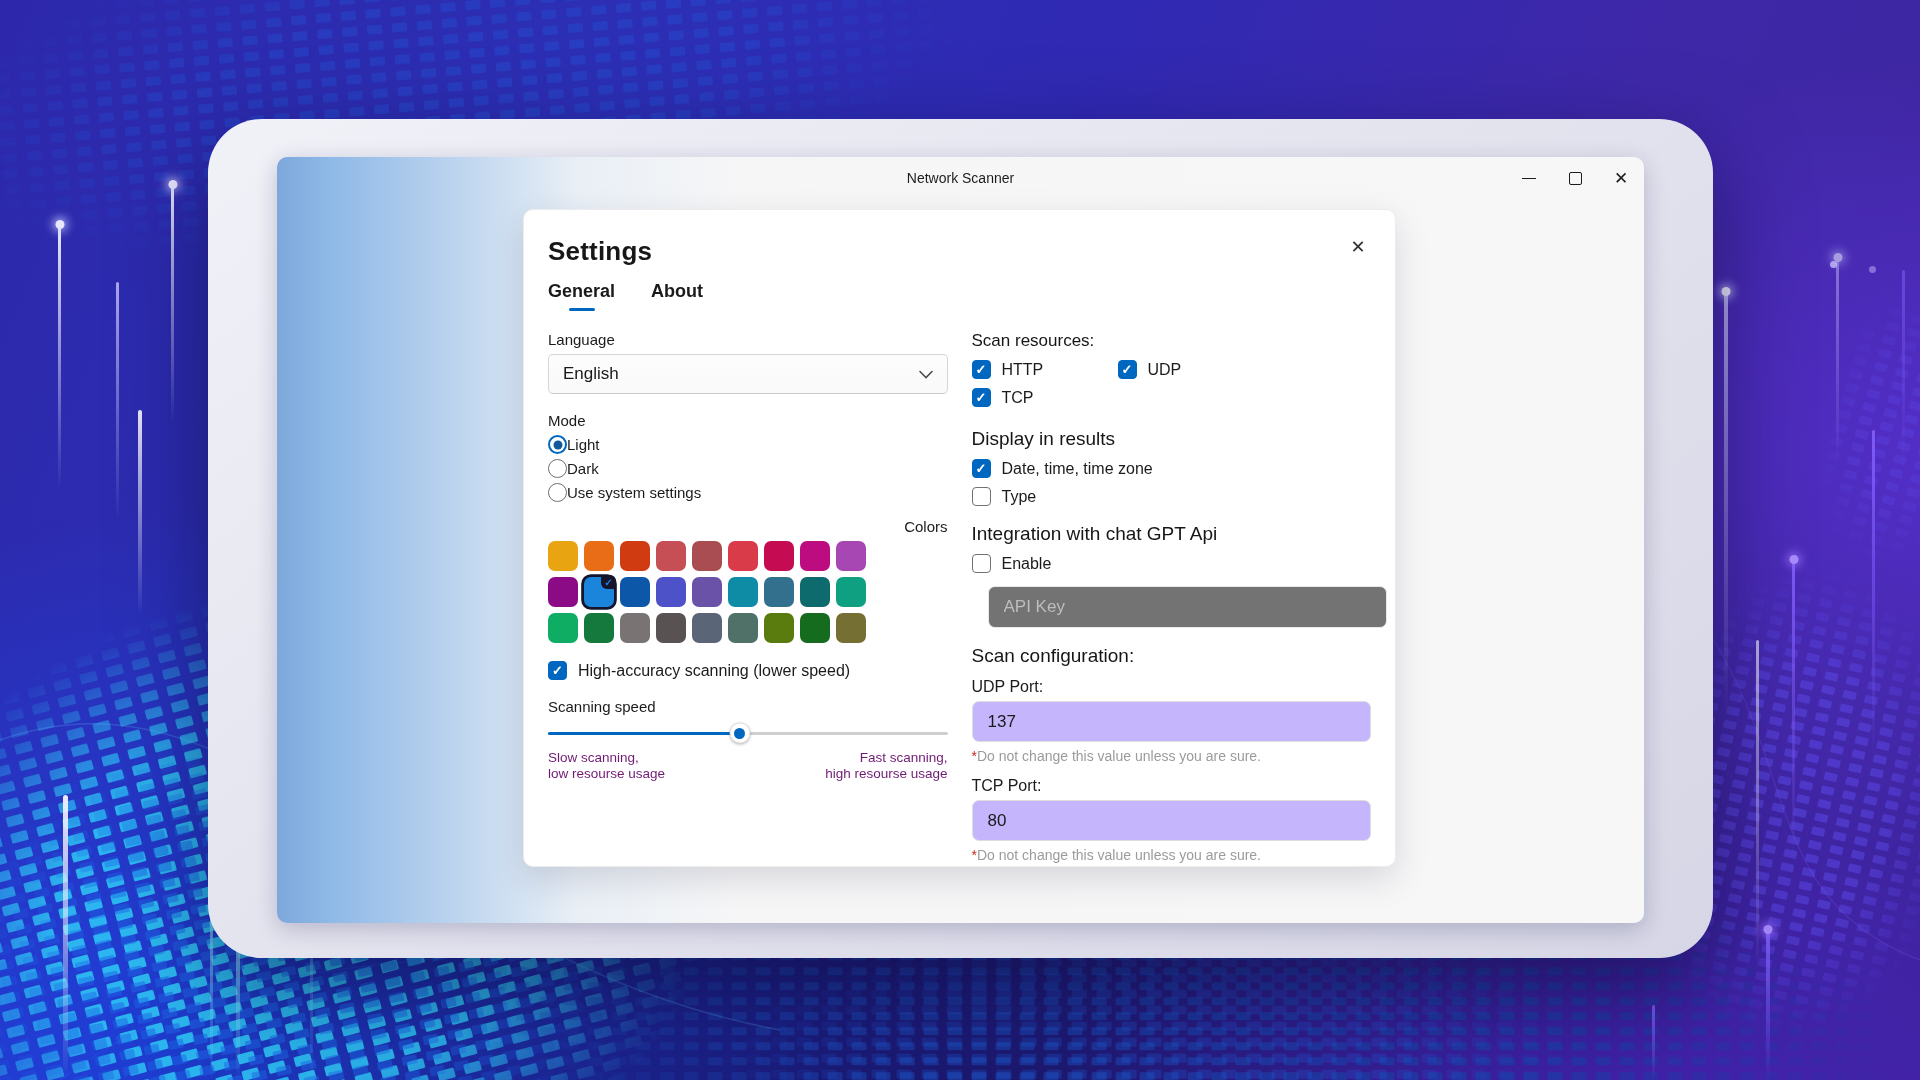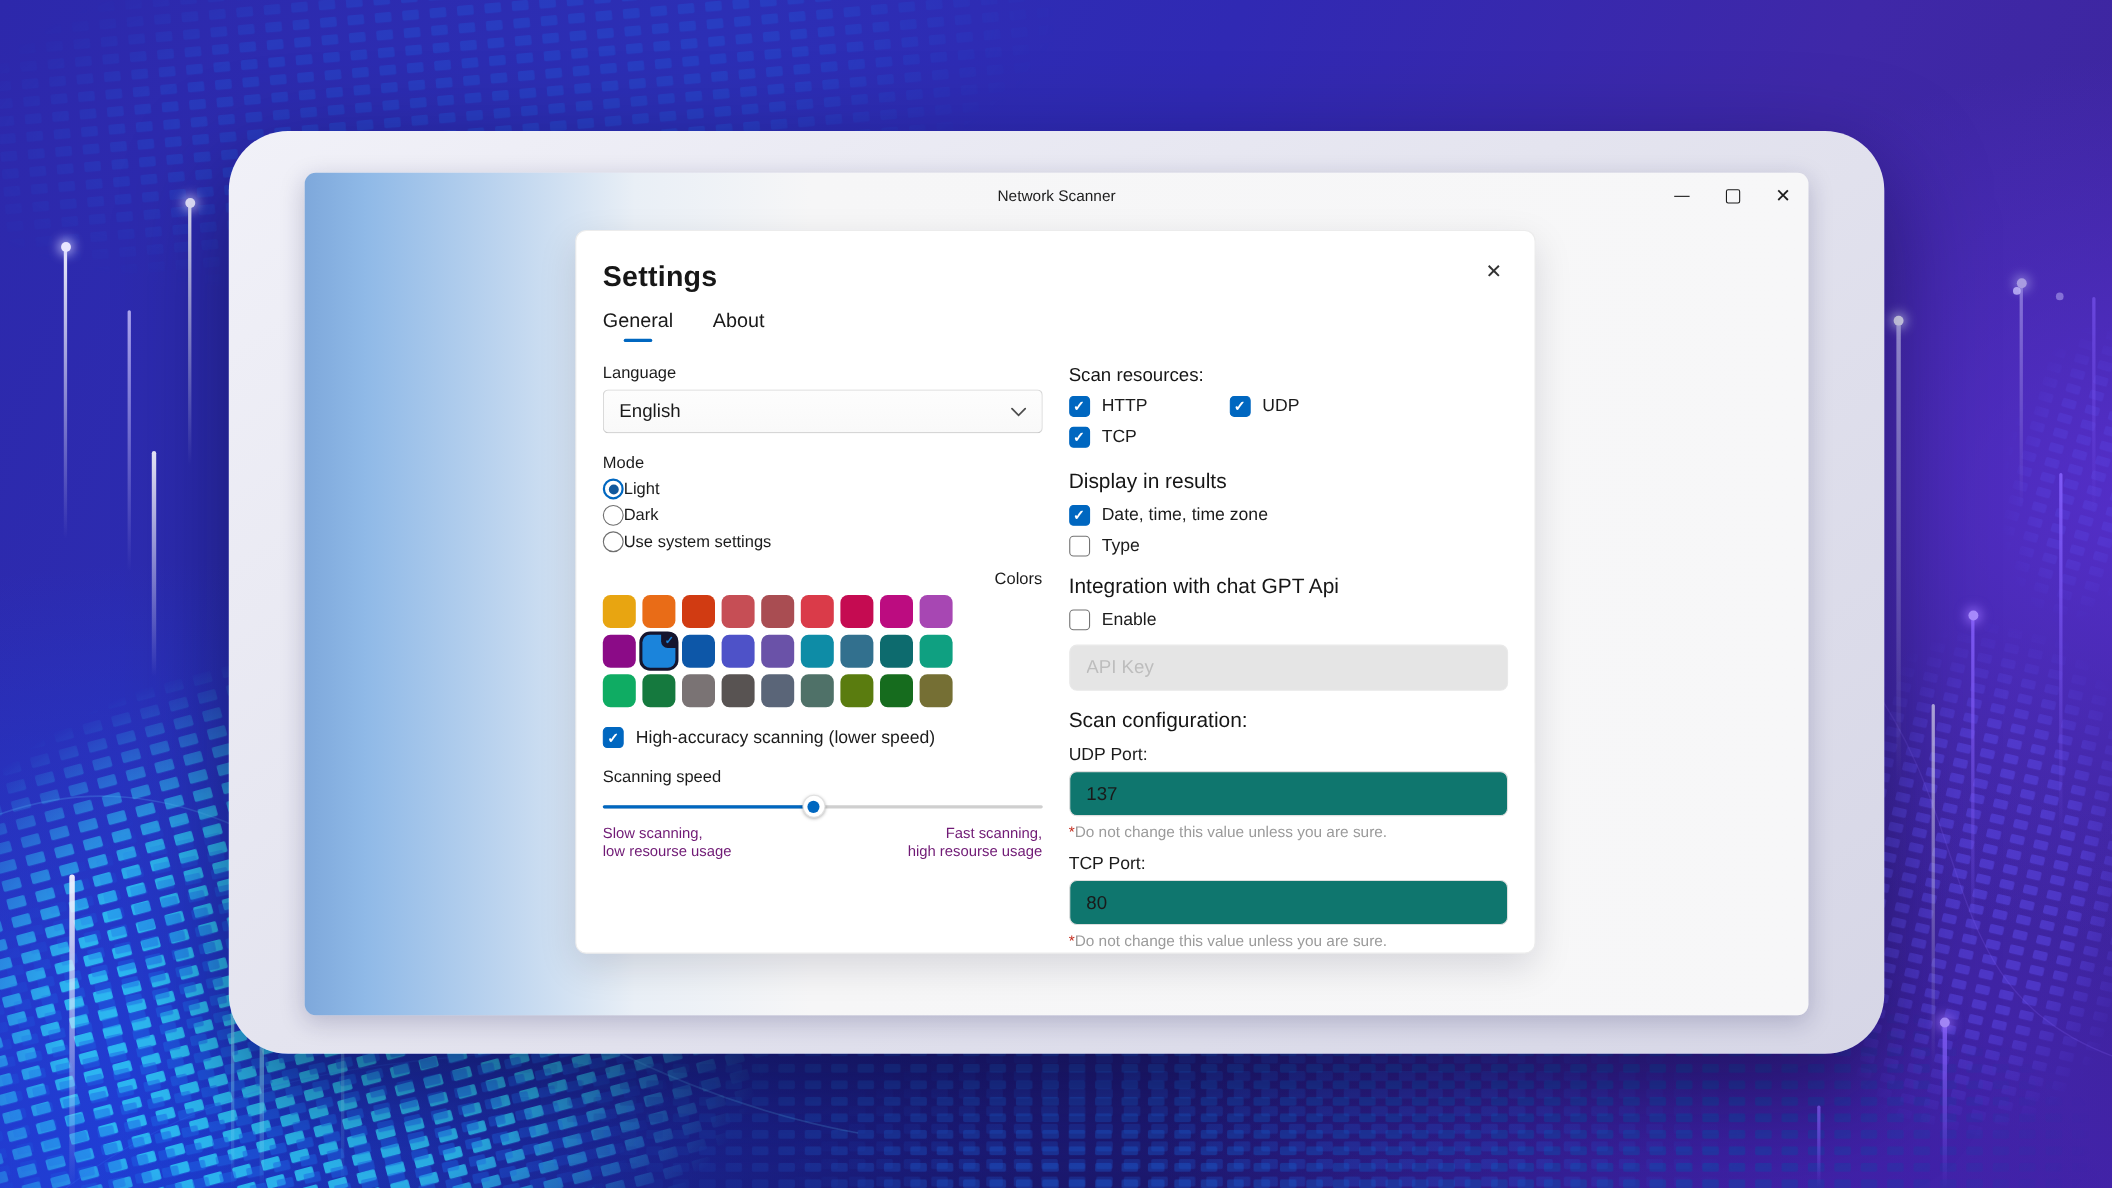--- a/index.html
+++ b/index.html
@@ -59,21 +59,21 @@
   
   .dialog {
     position:absolute; left:246px; top:52px; width:873px; height:658px;
     background:#ffffff; border:1px solid #ececec; border-radius:10px;
     box-shadow:0 12px 34px rgba(10,10,40,.13);
     padding:26px 24px 0 24px;
   }
   .dialog-close { position:absolute; right:20px; top:20px; width:34px; height:34px; border:0; background:transparent; font-size:18px; color:#333; display:flex; align-items:center; justify-content:center; }
   .dlg-title { font-size:26px; font-weight:700; color:#171717; letter-spacing:.2px; }
   .tabs { display:flex; gap:36px; margin-top:14px; }
-  .tab { position:relative; font-size:18px; color:#1a1a1a; padding-bottom:9px; cursor:default; }
+  .tab { position:relative; font-size:18px; color:#1a1a1a; padding-bottom:9px; cursor:default;font-weight:bold; }
   .tab .tab-ind { display:none; }
   .tab.active .tab-ind { display:block; position:absolute; bottom:0; left:50%; transform:translateX(-50%); width:26px; height:3.5px; border-radius:2px; background:#0067C0; }
 
   .cols { display:flex; gap:24px; margin-top:20px; }
   .col { width:402px; }
 
   .group-label { font-size:15px; color:#1b1b1b; margin-bottom:6px; }
 
   .dropdown {
     height:40px; border:1px solid #d6d6d6; border-bottom-color:#c9c9c9; border-radius:5px;
@@ -124,27 +124,27 @@
 
   
   .h-small { font-size:17px; font-weight:400; color:#161616; }
   .h-big   { font-size:19px; font-weight:400; color:#161616; }
   .res-grid { margin-top:9px; display:grid; grid-template-columns:146px 1fr; row-gap:9px; }
   .stack { margin-top:9px; display:flex; flex-direction:column; gap:9px; }
   .mt22 { margin-top:21px; }
   .mt18 { margin-top:17px; }
   .api-input {
     margin-top:13px; width:100%; height:42px; border:1px solid #e9e9e9; border-radius:7px;
-    background:#e5e5e5; padding:0 15px; font-size:17px; color:#1a1a1a; font-family:"Liberation Sans",sans-serif;
+    background:#737373; padding:0 15px; font-size:17px; color:#1a1a1a; font-family:"Liberation Sans",sans-serif;margin-left:16px;
   }
   .api-input::placeholder { color:#bdbdbd; }
   .port-label { margin-top:11px; font-size:16px; color:#1b1b1b; }
   .port-input {
     margin-top:5px; width:100%; height:41px; border:1px solid #dedede; border-radius:7px;
-    background:#0f766e; padding:0 15px; font-size:17px; color:#1a1a1a; font-family:"Liberation Sans",sans-serif;
+    background:#c4b5fd; padding:0 15px; font-size:17px; color:#1a1a1a; font-family:"Liberation Sans",sans-serif;
   }
   .warn { margin-top:6px; font-size:14px; color:#9b9b9b; }
   .warn .star { color:#c42b1c; }
 </style>
 </head>
 <body>
 
 <div class="wallpaper">
   <svg class="mesh-svg" width="1920" height="1080" viewBox="0 0 1920 1080">
     <defs>

